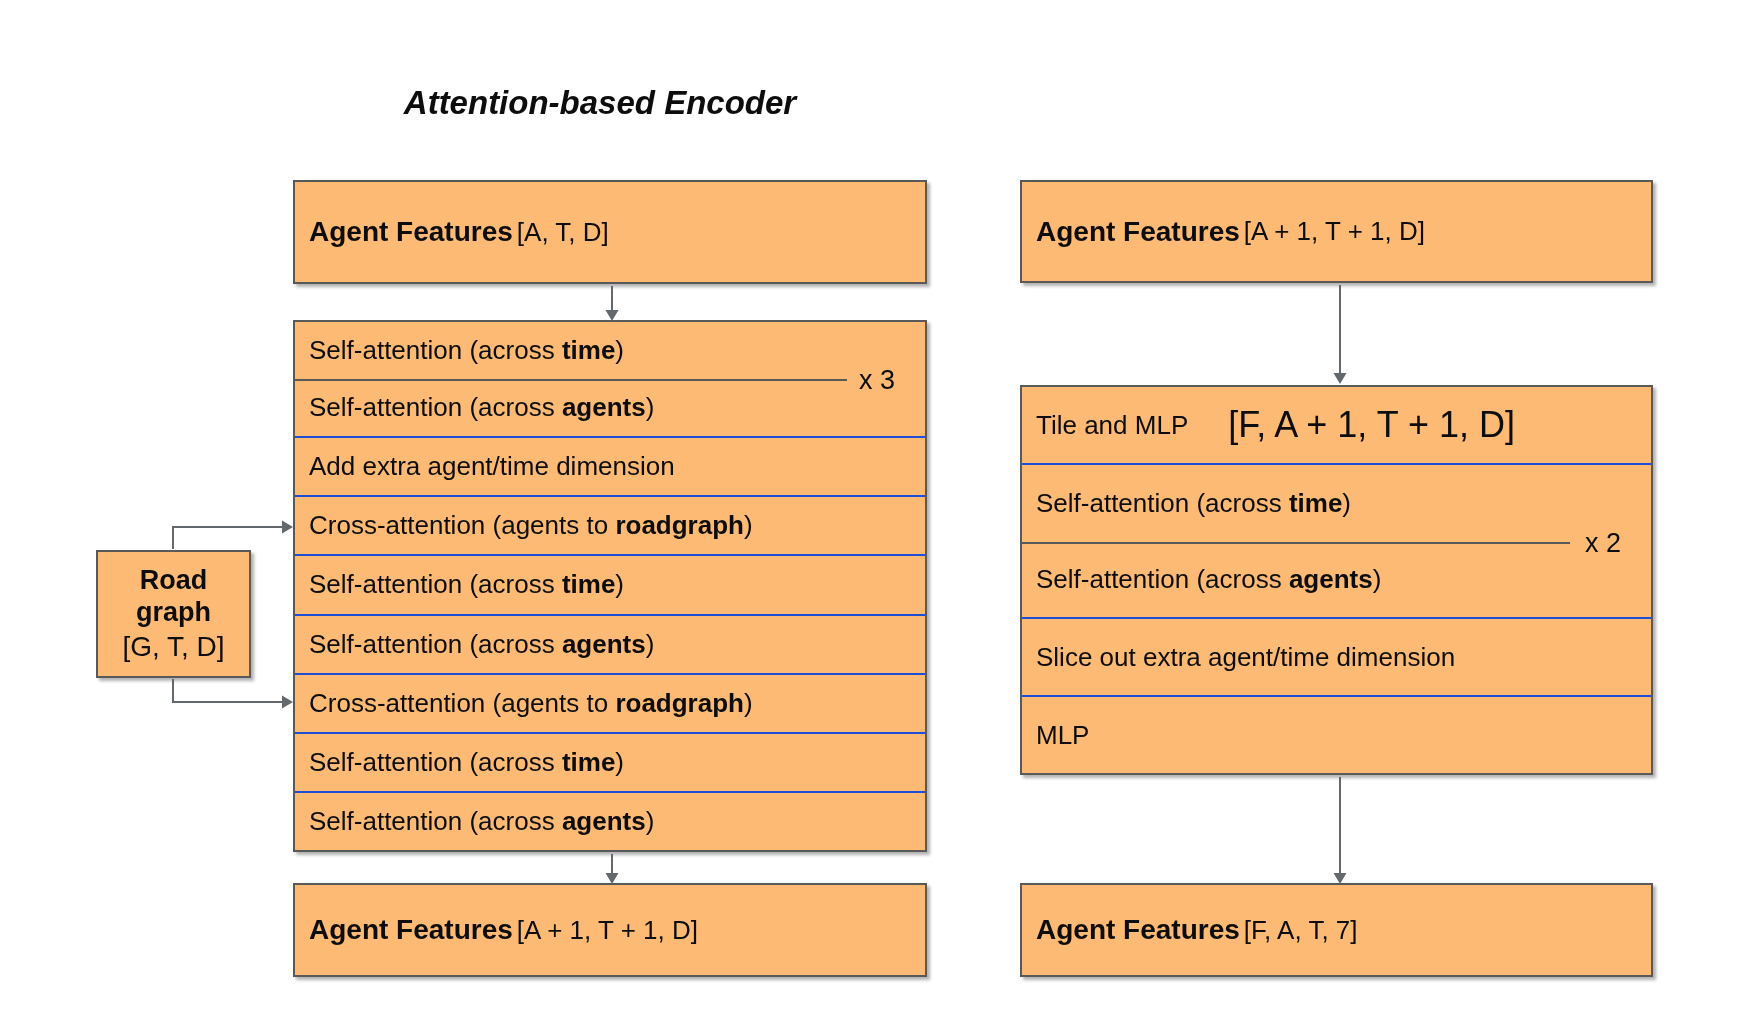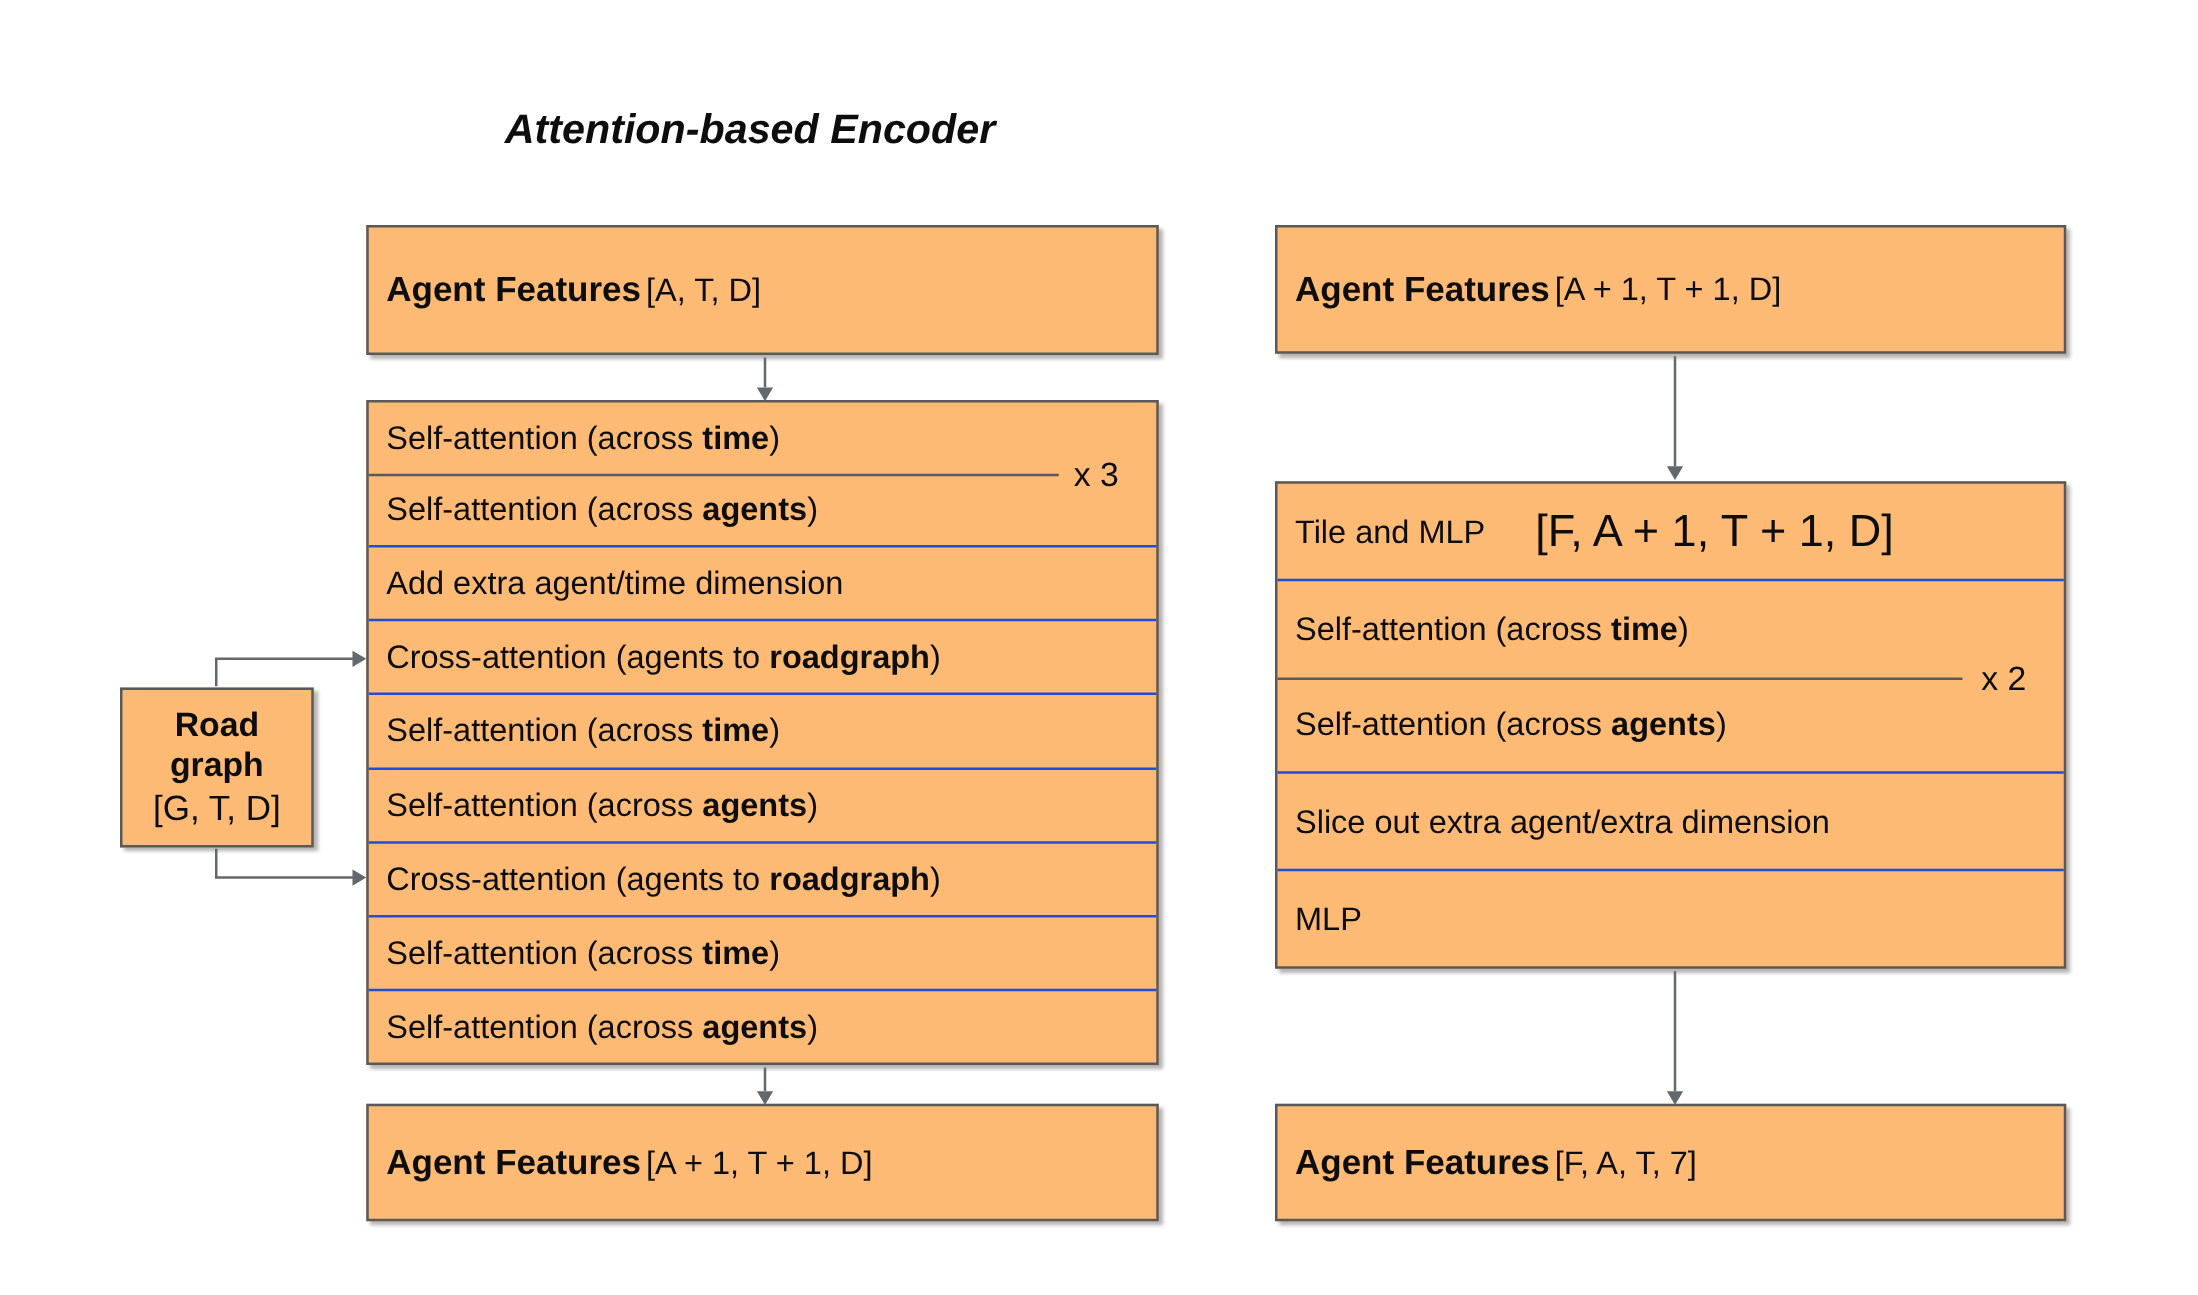--- a/index.html
+++ b/index.html
@@ -144,21 +144,21 @@
 
   <div class="box feature-box" style="left:1020px; top:180px; width:633px; height:103px;">
       <span class="feature-label">Agent Features</span>
       <span class="feature-dims">[A + 1, T + 1, D]</span>
     </div>
 
   <div class="box stack" style="left:1020px; top:385px; width:633px; height:390px;">
     <div class="layer-row first"><span>Tile and MLP</span><b></b><span></span><span class="row-dims">[F, A + 1, T + 1, D]</span></div>
     <div class="layer-row"><span>Self-attention (across </span><b>time</b><span>)</span></div>
     <div class="layer-row no-divider"><span>Self-attention (across </span><b>agents</b><span>)</span></div>
-    <div class="layer-row"><span>Slice out extra agent/extra dimension</span><b></b><span></span></div>
+    <div class="layer-row"><span>Slice out extra agent/time dimension</span><b></b><span></span></div>
     <div class="layer-row"><span>MLP</span><b></b><span></span></div>
     <div class="repeat-line" style="left:0px; top:155px; width:548px;"></div>
     <div class="repeat-label" style="left:563px; top:141px;">x 2</div>
   </div>
 
   <div class="box feature-box" style="left:1020px; top:883px; width:633px; height:94px;">
       <span class="feature-label">Agent Features</span>
       <span class="feature-dims">[F, A, T, 7]</span>
     </div>
 

